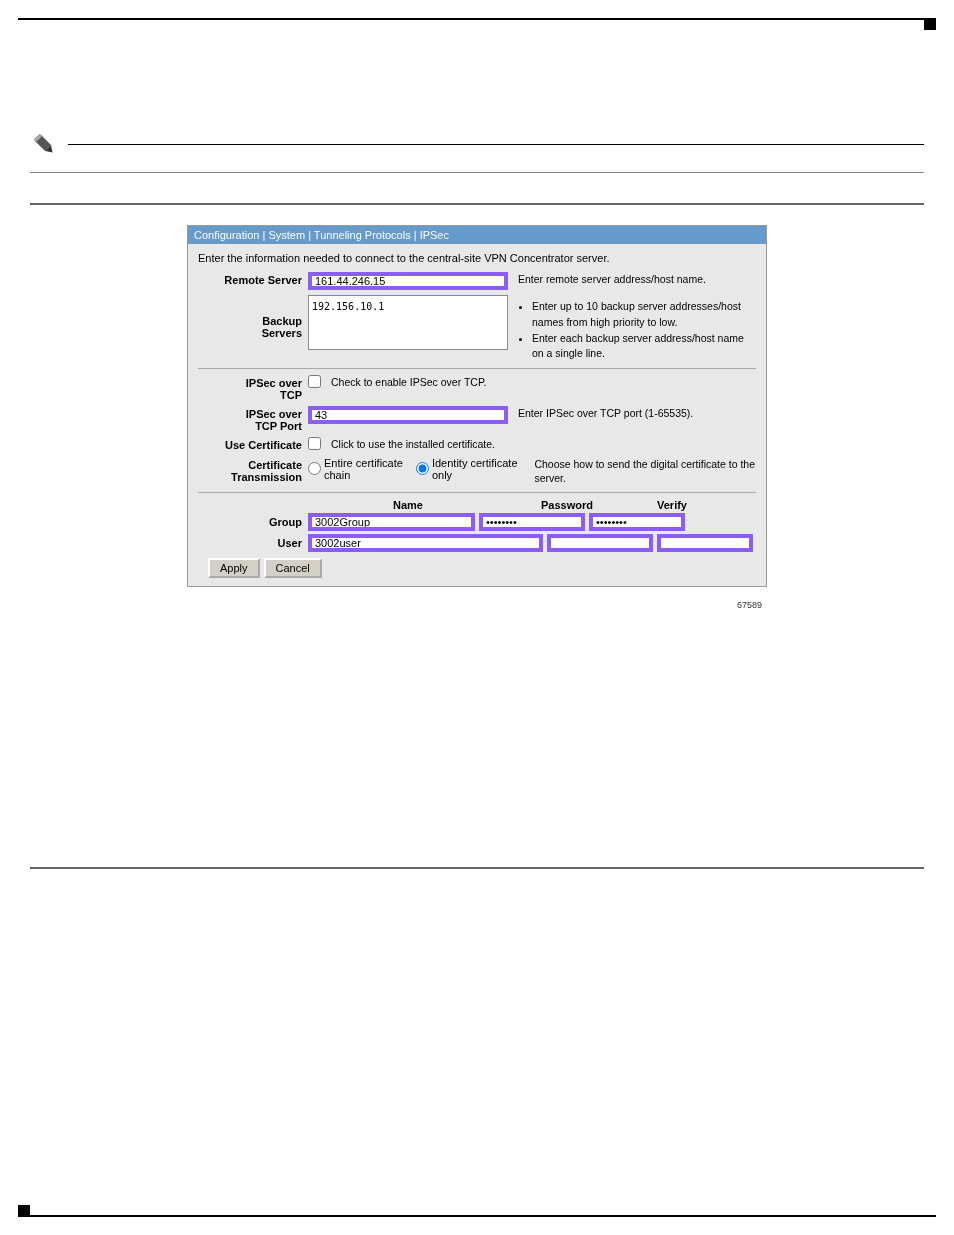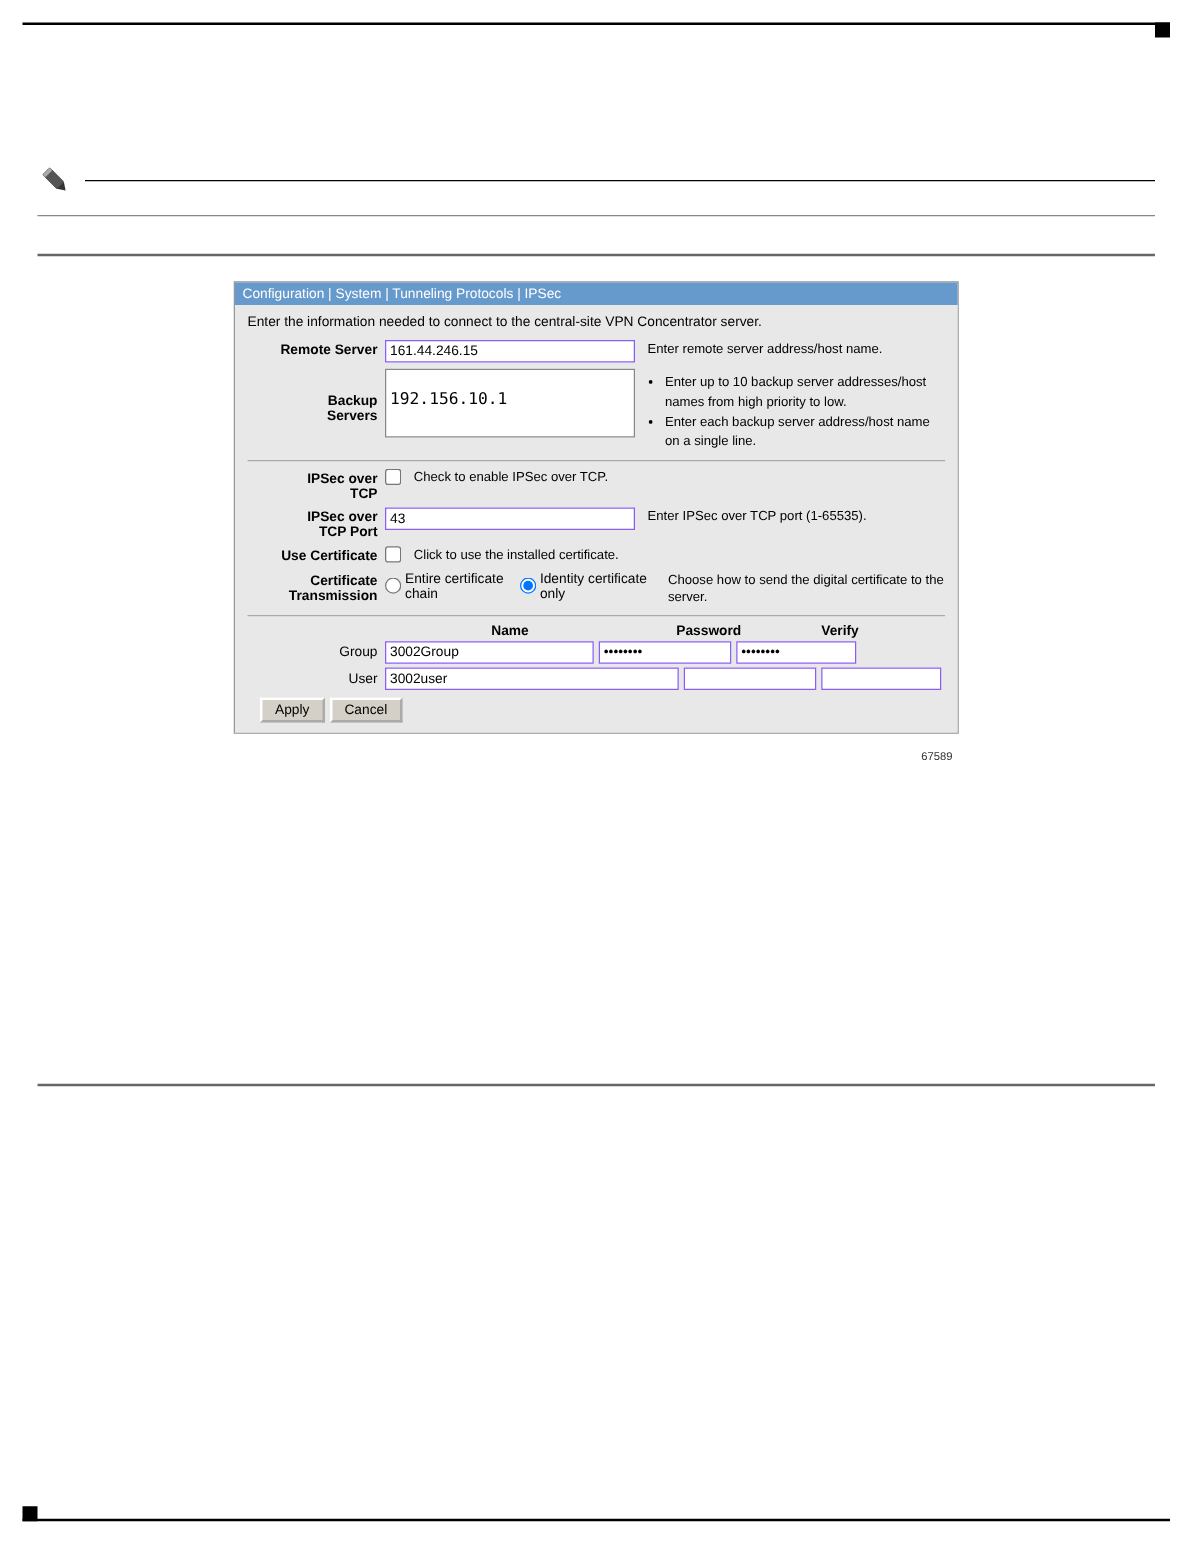--- a/index.html
+++ b/index.html
@@ -124,38 +124,38 @@
       text-align: right;
       font-weight: bold;
       font-size: 11px;
       min-width: 110px;
       padding-right: 6px;
       padding-top: 2px;
       color: #000;
     }
 
     .form-input {
-      border: 1px solid #8b5cf6;
+      border: 4px solid #8b5cf6;
       background: #fff;
       height: 18px;
       font-size: 11px;
       padding: 4px 3px;
     }
 
     .form-input-wide {
       width: 200px;
     }
 
     .form-textarea {
       border: 1px solid #888;
       background: #fff;
       width: 200px;
       height: 55px;
-      font-size: 13px;
-      padding: 16px 3px;
+      font-size: 10px;
+      padding: 5px 3px;
       resize: none;
     }
 
     .form-description {
       font-size: 10.5px;
       color: #000;
       padding-left: 10px;
       max-width: 260px;
       line-height: 1.4;
     }
@@ -196,21 +196,21 @@
     }
 
     .name-row {
       display: flex;
       align-items: center;
       margin-bottom: 3px;
     }
 
     .name-row-label {
       text-align: right;
-      font-weight: normal;
+      font-weight: bold;
       min-width: 110px;
       padding-right: 6px;
       font-size: 11px;
     }
 
     .name-row-inputs {
       display: flex;
       align-items: center;
       gap: 4px;
     }

